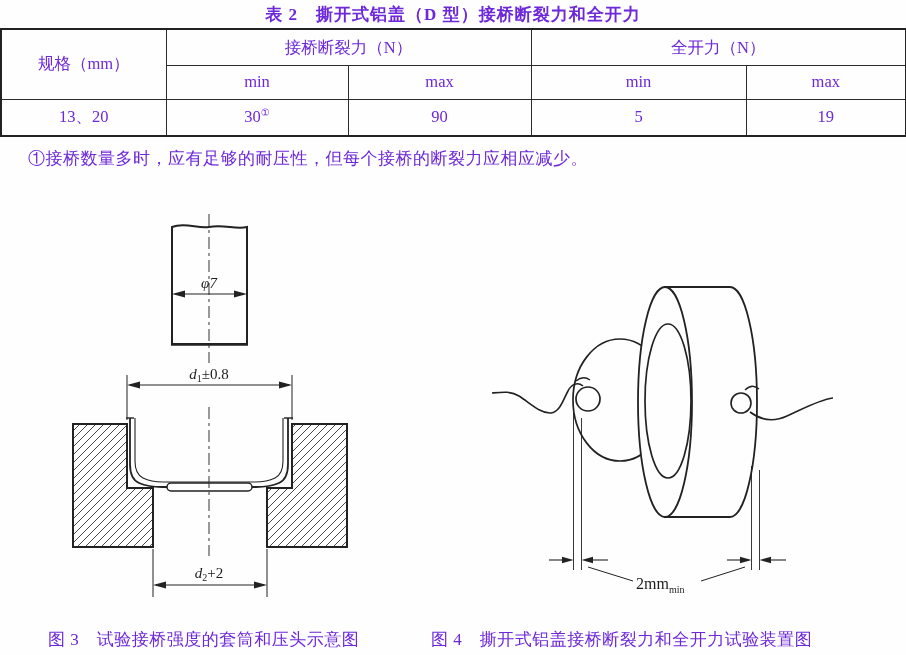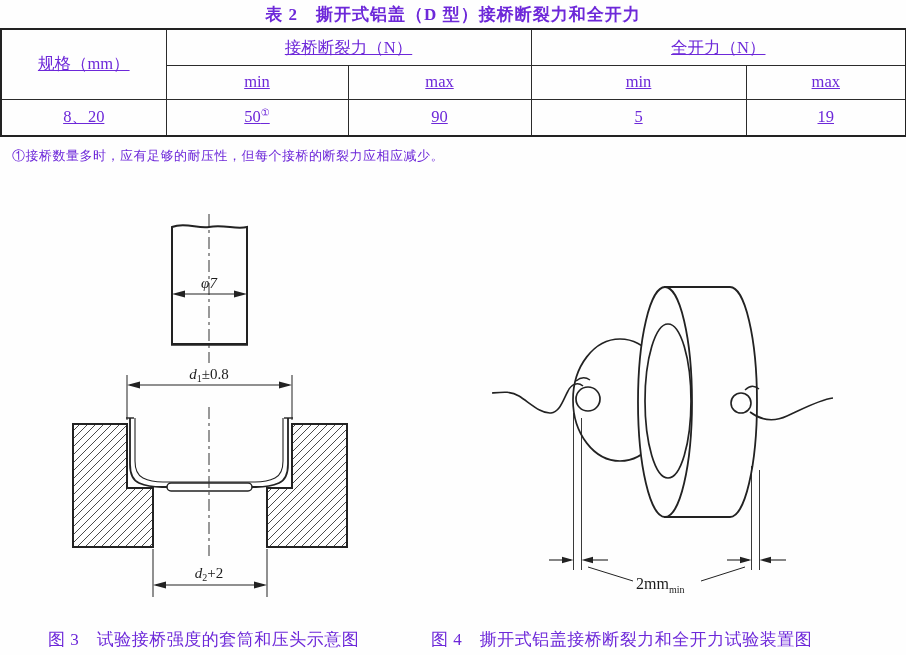--- a/index.html
+++ b/index.html
@@ -19,24 +19,24 @@
   table.spec-table{
     position:absolute;top:28px;left:0;
     width:905px;height:109px;
     border-collapse:collapse;table-layout:fixed;
   }
   table.spec-table th,table.spec-table td{
     border:1.6px solid #2b2b2b;
     text-align:center;vertical-align:middle;
     font-size:16.5px;font-weight:normal;padding:0;
   }
-  table.spec-table{border:2.4px solid #222;text-decoration:underline;}
+  table.spec-table{border:2.4px solid #222;}
   .footnote{
-    position:absolute;top:147px;left:12px;
-    font-size:13px;letter-spacing:0.5px;
+    position:absolute;top:147px;left:28px;
+    font-size:17px;letter-spacing:0.5px;
   }
   .fig-caption{
     position:absolute;top:628px;
     font-size:17px;letter-spacing:0.5px;white-space:nowrap;
   }
   .cap3{left:48px;text-align:right;}
   .cap4{left:431px;}
   .figsvg{position:absolute;}
   .sup-note{font-size:10px;vertical-align:super;line-height:0;}
   svg text{font-family:"Liberation Serif","DejaVu Serif",serif;fill:#1c1c1c;}
@@ -62,22 +62,22 @@
         <th colspan="2">接桥断裂力（N）</th>
         <th colspan="2">全开力（N）</th>
       </tr>
       <tr>
         <th>min</th>
         <th>max</th>
         <th>min</th>
         <th>max</th>
       </tr>
       <tr>
-        <td>8、20</td>
-        <td><span>50</span><span class="sup-note">①</span></td>
+        <td>13、20</td>
+        <td><span>30</span><span class="sup-note">①</span></td>
         <td>90</td>
         <td>5</td>
         <td>19</td>
       </tr>
     </tbody>
   </table>
 
   <div class="footnote">①接桥数量多时，应有足够的耐压性，但每个接桥的断裂力应相应减少。</div>
 
   <svg class="figsvg" style="left:50px;top:205px" width="360" height="405" viewBox="50 205 360 405">

